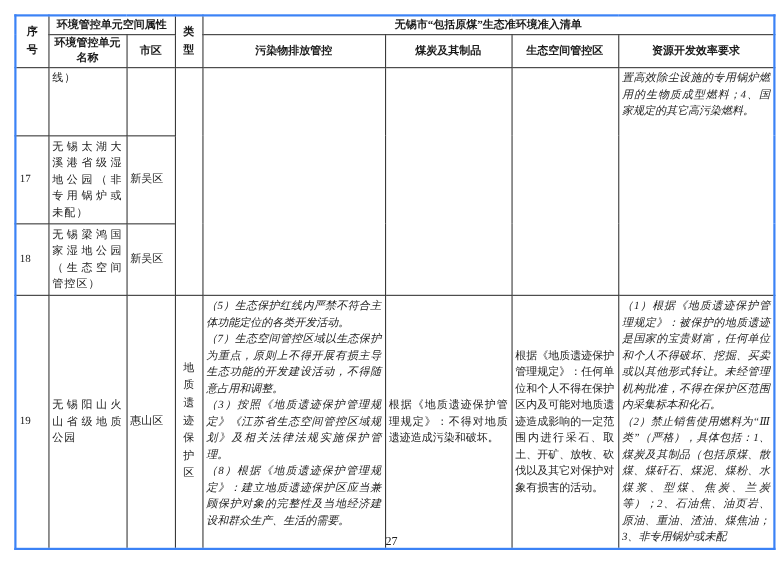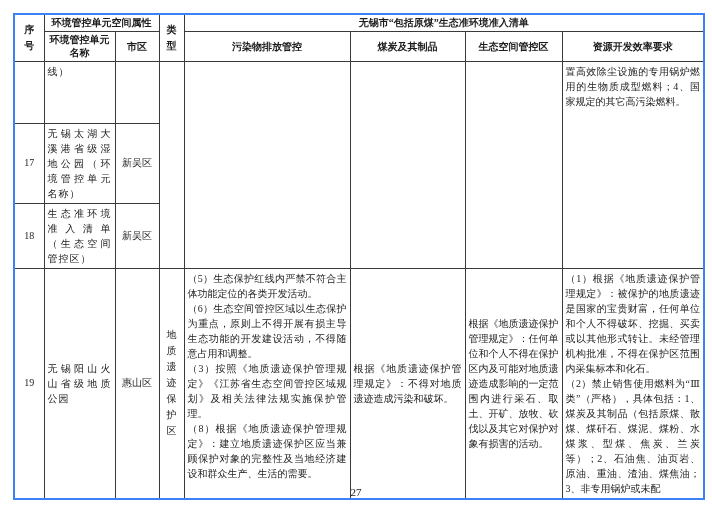--- a/index.html
+++ b/index.html
@@ -17,23 +17,23 @@
   }
   td,th{
     border:1px solid #3a3a3a;
     font-size:10px;line-height:14px;
     padding:2px 3px;
     vertical-align:middle;
     overflow:hidden;
     word-break:break-all;
   }
   th{font-weight:bold;text-align:center;padding:1px 2px;line-height:13px;}
-  .c{text-align:center;}
+  .c{text-align:left;}
   .topL{vertical-align:top;text-align:left;}
-  .vtop{vertical-align:top;}
+  .vtop{vertical-align:top;font-style:italic;}
   .vmid{vertical-align:middle;}
   .namecell{letter-spacing:1px;text-align:justify;line-height:15px;}
   .vtext{width:12px;margin:0 auto;text-align:center;word-break:break-all;line-height:16px;}
   .para{margin:0;text-align:justify;text-justify:inter-ideograph;line-height:15px;}
   .pagenum{
     position:absolute;left:0;top:486px;width:712px;
     text-align:center;font-size:11px;color:#1c1c1c;
   }
 </style>
 </head>
@@ -86,40 +86,40 @@
         <td rowspan="3" class="vtop"></td>
         <td rowspan="3" class="vtop"></td>
         <td rowspan="3" class="vtop"></td>
         <td rowspan="3" class="vtop">
           <div class="para">置高效除尘设施的专用锅炉燃用的生物质成型燃料；4、国家规定的其它高污染燃料。</div>
         </td>
       </tr>
 
       <tr style="height:80px">
         <td class="c">17</td>
-        <td class="namecell">无锡太湖大溪港省级湿地公园（环境管控单元名称）</td>
+        <td class="namecell">无锡太湖大溪港省级湿地公园（非专用锅炉或未配）</td>
         <td class="c">新吴区</td>
       </tr>
 
       <tr style="height:54px">
         <td class="c">18</td>
-        <td class="namecell">生态准环境准入清单（生态空间管控区）</td>
+        <td class="namecell">无锡梁鸿国家湿地公园（生态空间管控区）</td>
         <td class="c">新吴区</td>
       </tr>
 
       <tr style="height:226px">
         <td class="c">19</td>
         <td class="namecell vmid">无锡阳山火山省级地质公园</td>
         <td class="c">惠山区</td>
         <td>
           <div class="vtext">地质遗迹保护区</div>
         </td>
         <td class="vtop">
           <div class="para">（5）生态保护红线内严禁不符合主体功能定位的各类开发活动。</div>
-          <div class="para">（6）生态空间管控区域以生态保护为重点，原则上不得开展有损主导生态功能的开发建设活动，不得随意占用和调整。</div>
+          <div class="para">（7）生态空间管控区域以生态保护为重点，原则上不得开展有损主导生态功能的开发建设活动，不得随意占用和调整。</div>
           <div class="para">（3）按照《地质遗迹保护管理规定》《江苏省生态空间管控区域规划》及相关法律法规实施保护管理。</div>
           <div class="para">（8）根据《地质遗迹保护管理规定》：建立地质遗迹保护区应当兼顾保护对象的完整性及当地经济建设和群众生产、生活的需要。</div>
         </td>
         <td class="vmid">
           <div class="para">根据《地质遗迹保护管理规定》：不得对地质遗迹造成污染和破坏。</div>
         </td>
         <td class="vmid">
           <div class="para">根据《地质遗迹保护管理规定》：任何单位和个人不得在保护区内及可能对地质遗迹造成影响的一定范围内进行采石、取土、开矿、放牧、砍伐以及其它对保护对象有损害的活动。</div>
         </td>
         <td class="vtop">

